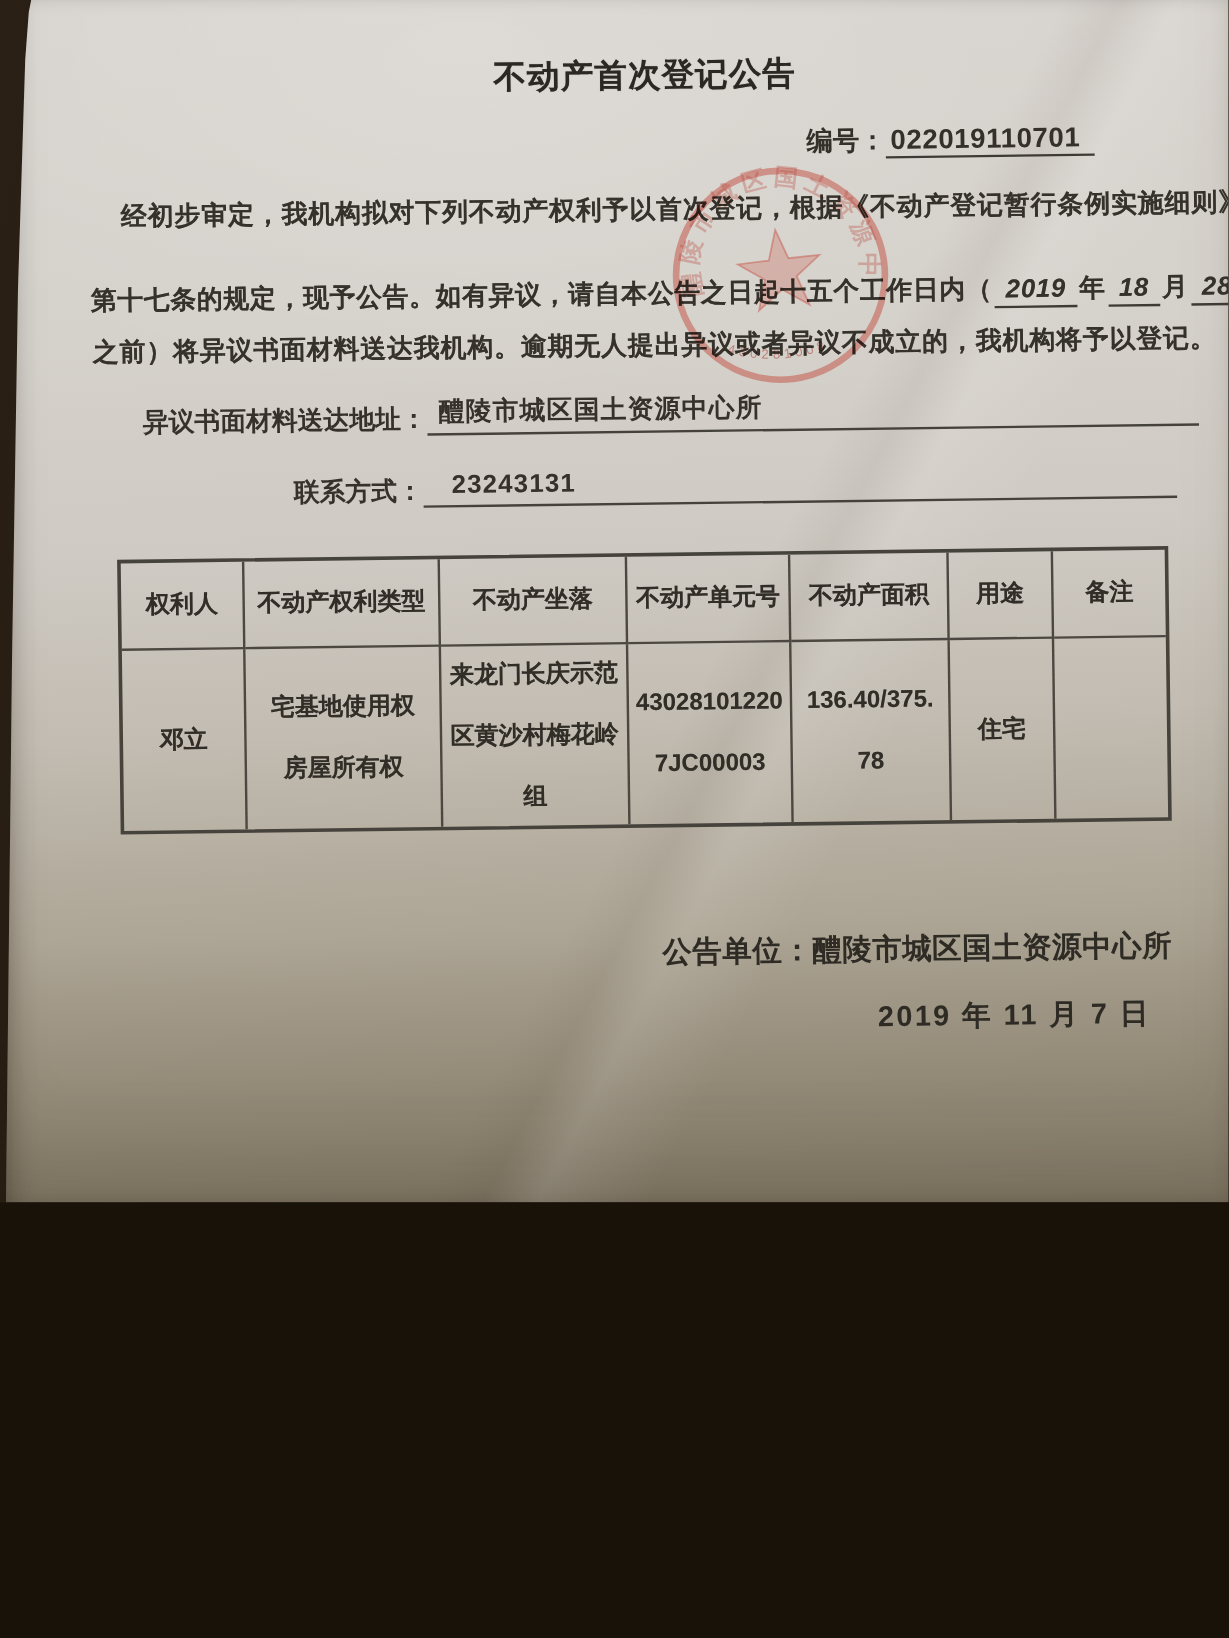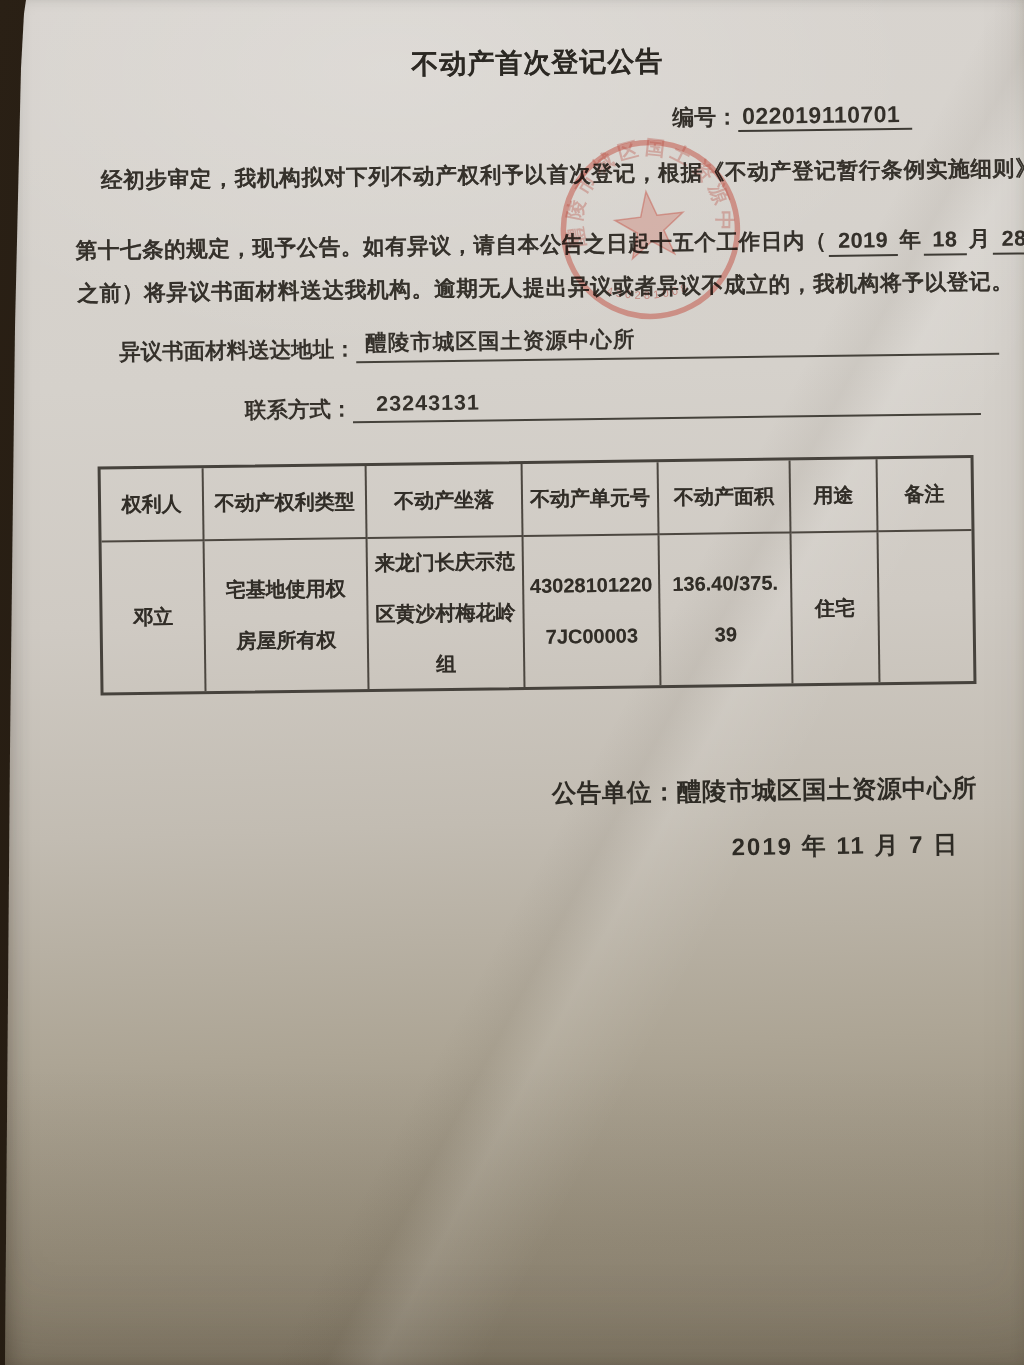--- a/index.html
+++ b/index.html
@@ -2,21 +2,21 @@
 <html><head>
 <meta charset="utf-8">
 <style>
   html,body{margin:0;padding:0;}
   body{
     width:1024px;height:1365px;
     background:#191209;
     font-family:"Liberation Sans", sans-serif;
     overflow:hidden;
   }
-  .photo{position:relative;width:1024px;height:1365px;background:linear-gradient(100deg,#2a2015 0%,#1c140b 60%,#171007 100%);overflow:hidden;}
+  .photo{position:relative;width:1024px;height:1002px;background:linear-gradient(100deg,#2a2015 0%,#1c140b 60%,#171007 100%);overflow:hidden;}
   .paper{
     position:absolute;inset:0;
     clip-path:polygon(26px 0, 100% 0, 100% 100%, 5px 100%, 10px 55%, 15px 24%, 21px 5%, 24px 1%);
     background:linear-gradient(178deg,#d8d4cf 0%, #d5d1cb 28%, #cfcac3 45%, #c2bcb2 60%, #ada595 76%, #968d7b 90%, #8a8170 100%);
     box-shadow:inset 20px 0 26px -16px rgba(20,12,4,0.45), inset -6px 0 18px -12px rgba(40,30,15,0.25), inset 0 -60px 80px -40px rgba(55,44,26,0.22);
   }
   .paper::before{
     content:"";position:absolute;inset:0;
     background:
       radial-gradient(900px 480px at 38% 5%, rgba(255,255,255,0.16), rgba(255,255,255,0) 60%),
@@ -33,21 +33,21 @@
     position:absolute;left:92px;top:45px;width:900px;
     text-align:center;font-size:27px;font-weight:bold;letter-spacing:1px;color:#2b2823;
     text-shadow:0 0 0.6px rgba(43,40,35,0.6);
   }
   .docno{position:absolute;left:676px;top:105px;font-size:22px;font-weight:600;white-space:nowrap;}
   .docno .value{font-size:23px;letter-spacing:0.5px;border-bottom:2.5px solid #3e3b35;padding:0 12px 1px 4px;}
   .pline{position:absolute;font-size:21.5px;font-weight:600;letter-spacing:0.8px;white-space:nowrap;color:#35312b;text-shadow:0 0 0.5px rgba(50,46,40,0.5);}
   .pl1{left:104px;top:160px;}
   .pl2{left:78px;top:217px;letter-spacing:0.6px;}
   .pl3{left:79px;top:273px;}
-  .u-num{display:inline-block;border-bottom:2px solid #3e3b35;padding:0 9px 1px 9px;margin:16px 2px;}
+  .u-num{display:inline-block;border-bottom:2px solid #3e3b35;padding:0 9px 1px 9px;margin:16px 2px;font-style:italic;}
   .field-row{position:absolute;display:flex;align-items:flex-end;font-size:21.5px;font-weight:600;white-space:nowrap;color:#35312b;}
   .row-address{left:120px;top:326px;}
   .row-address .value{box-sizing:border-box;width:643px;border-bottom:2px solid #45423b;padding:0 0 4px 10px;letter-spacing:1px;}
   .row-contact{left:245px;top:390px;}
   .row-contact .value{box-sizing:border-box;width:628px;border-bottom:2px solid #45423b;padding:0 0 4px 24px;letter-spacing:1px;}
   .doc-table{
     position:absolute;left:97px;top:461px;width:876px;height:229px;
     box-sizing:border-box;border:3px solid #46423c;
     display:grid;
     grid-template-columns:103fr 163fr 156fr 136fr 132fr 87fr 93fr;
@@ -131,21 +131,21 @@
           <div class="ln">来龙门长庆示范</div>
           <div class="ln">区黄沙村梅花岭</div>
           <div class="ln">组</div>
         </div>
         <div class="cell lr">
           <div class="ln">43028101220</div>
           <div class="ln">7JC00003</div>
         </div>
         <div class="cell lr">
           <div class="ln">136.40/375.</div>
-          <div class="ln">39</div>
+          <div class="ln">78</div>
         </div>
         <div class="cell lr">
           <div class="ln">住宅</div>
         </div>
         <div class="cell lc lr">
           <div class="ln"></div>
         </div>
       </div>
 
       <div class="footer-issuer">

